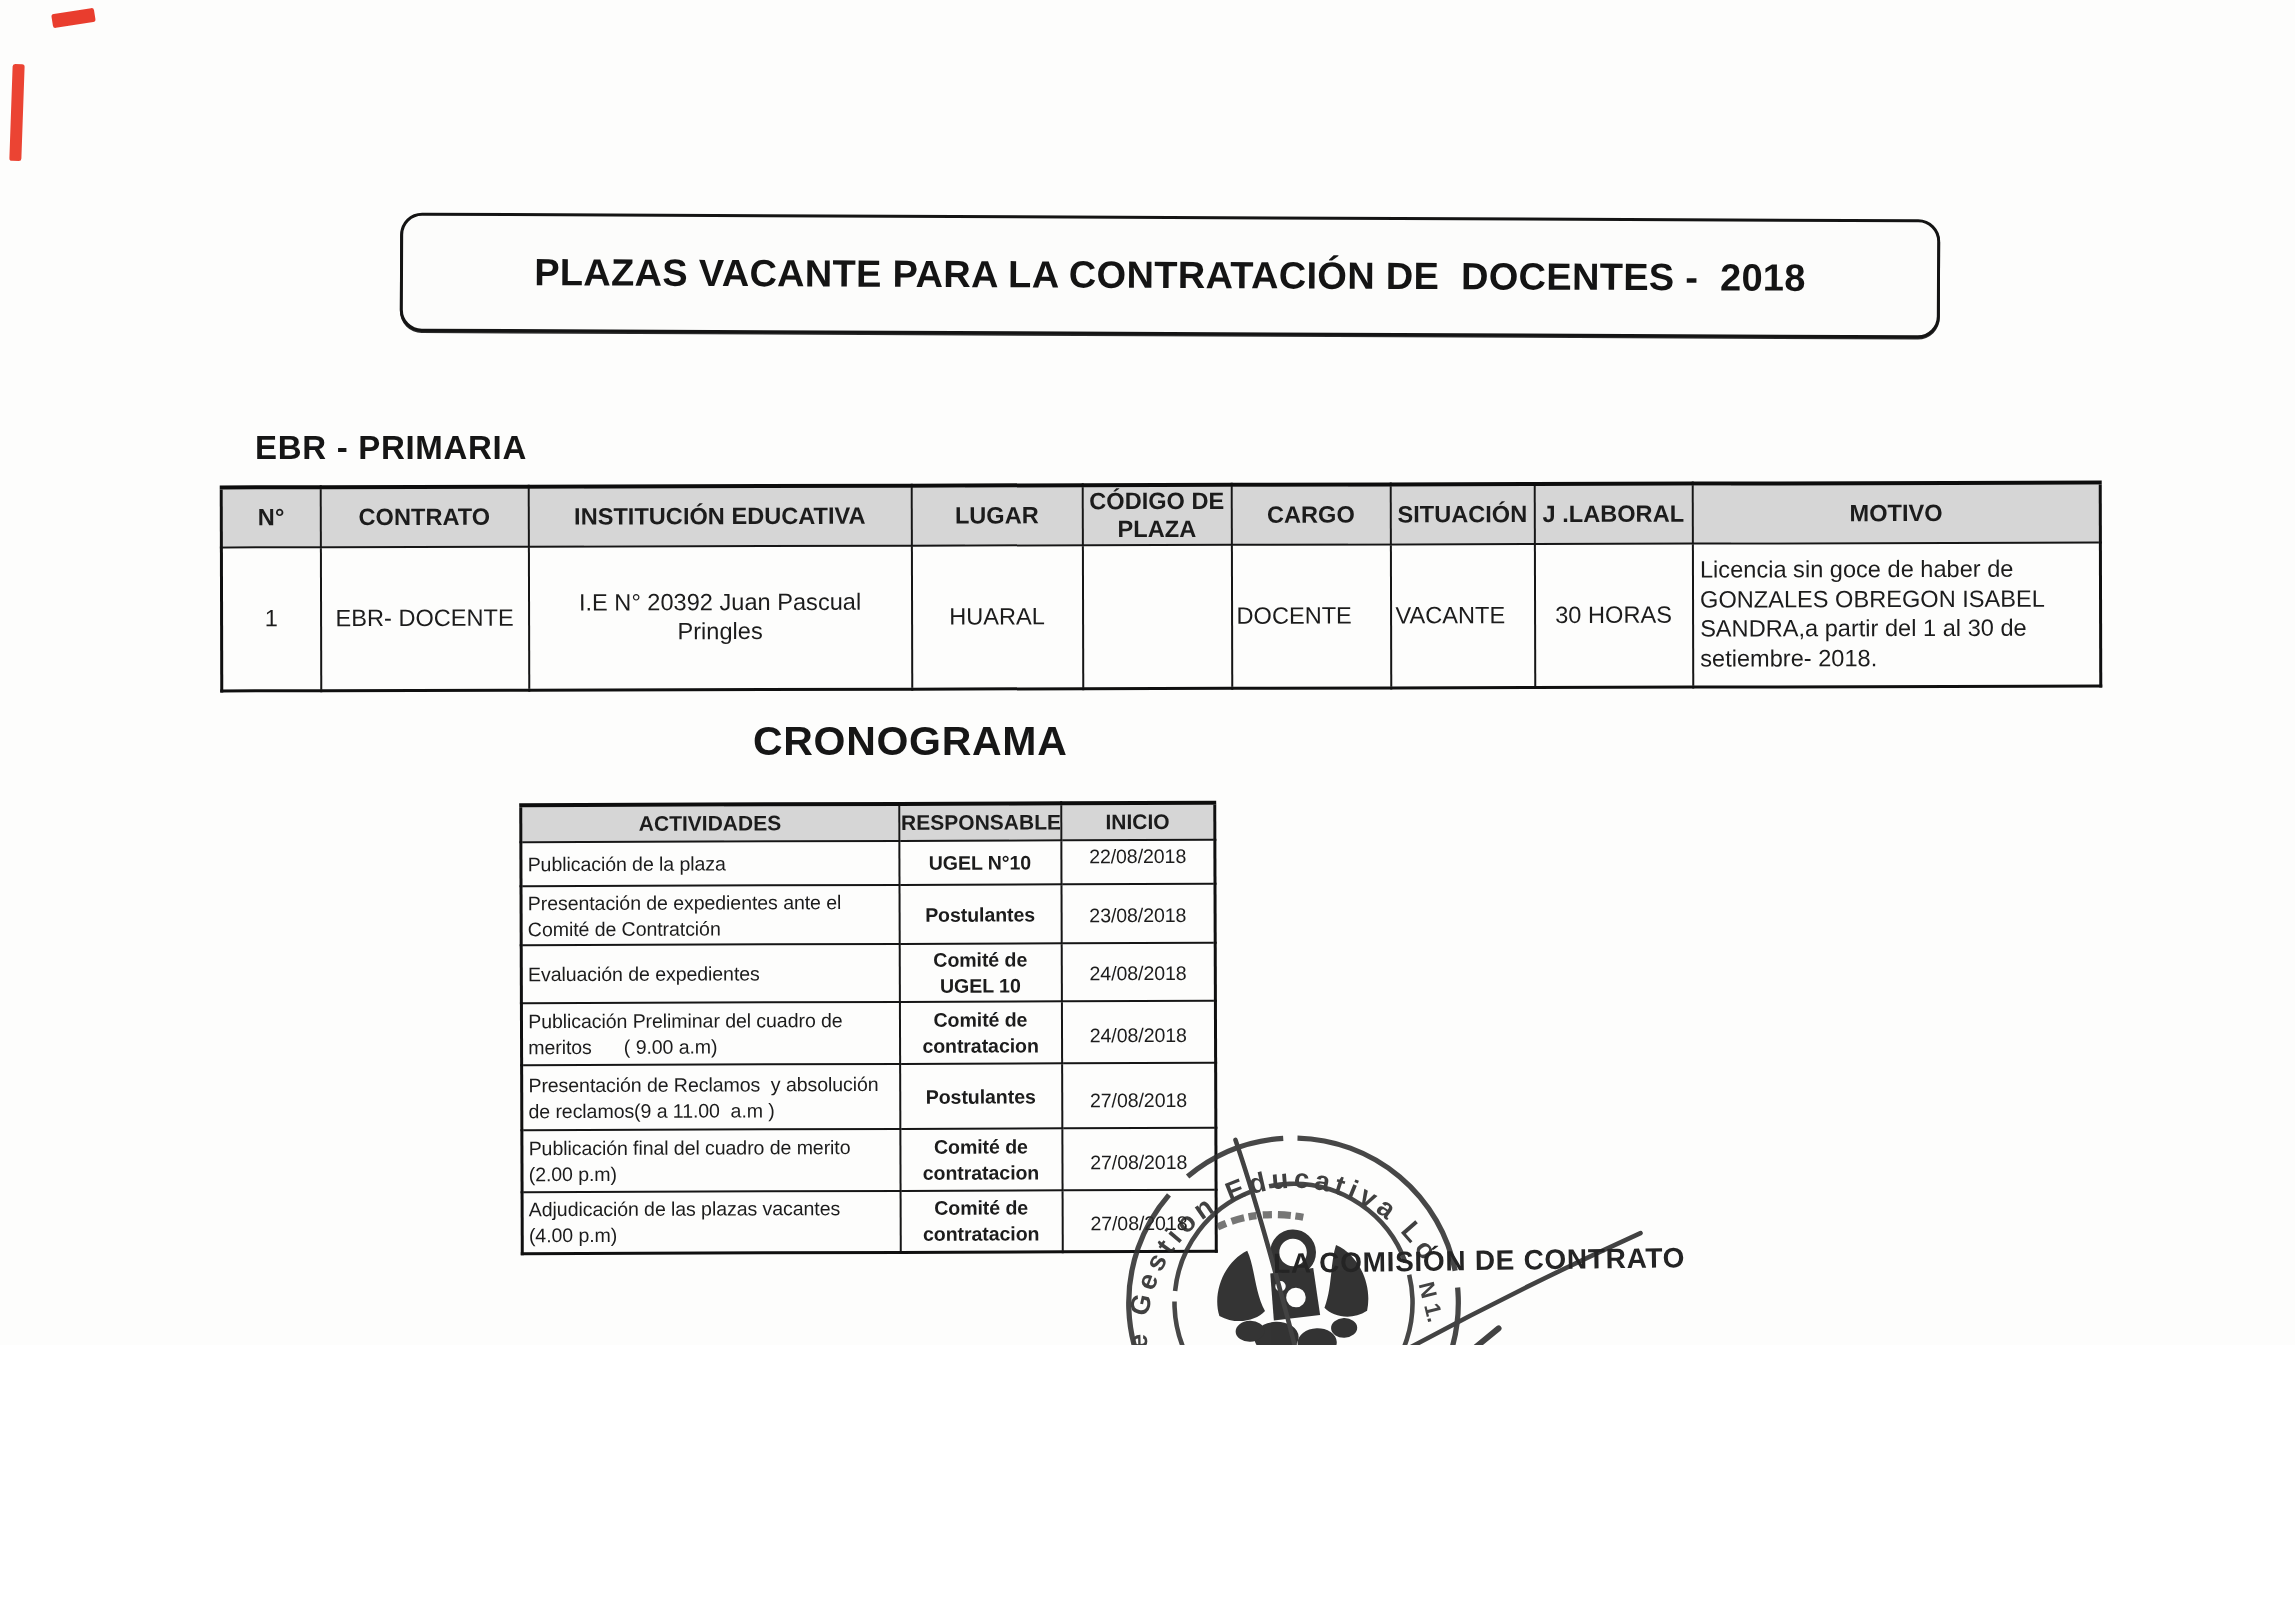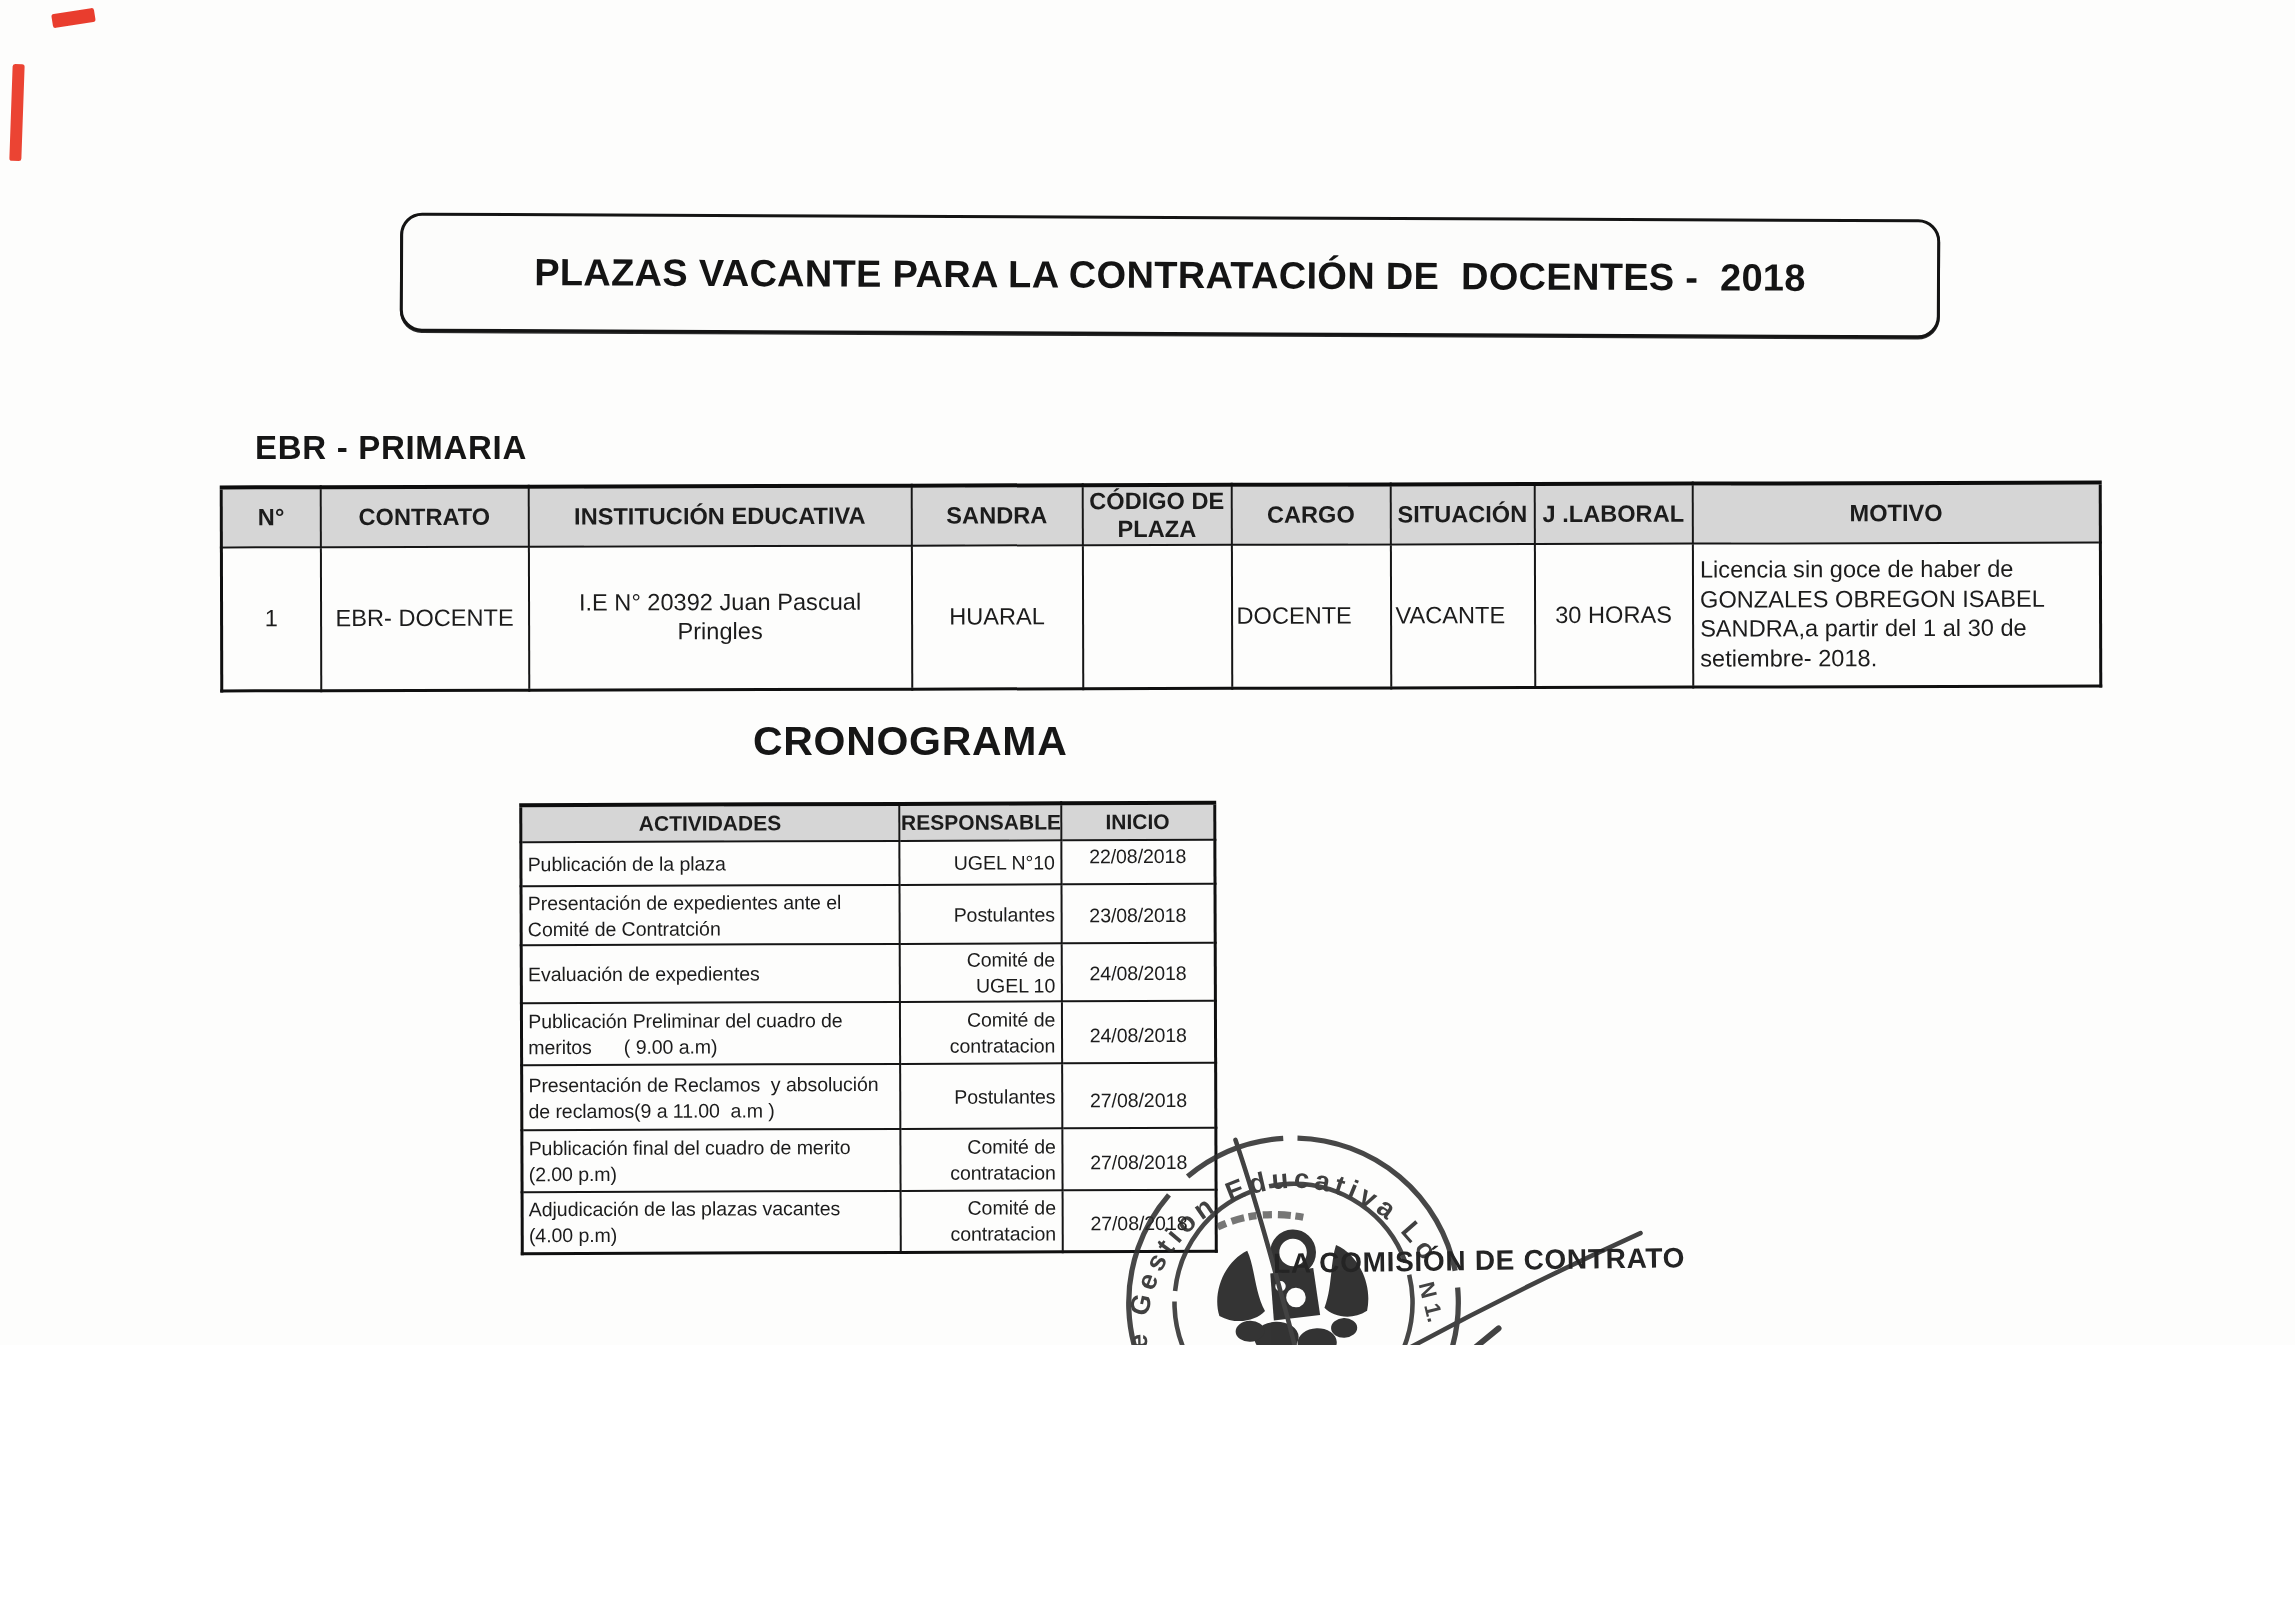--- a/index.html
+++ b/index.html
@@ -75,21 +75,21 @@
   .cron-table tbody tr:nth-child(3){height:58px;}
   .cron-table tbody tr:nth-child(4){height:62px;}
   .cron-table tbody tr:nth-child(5){height:65px;}
   .cron-table tbody tr:nth-child(6){height:62px;}
   .cron-table tbody tr:nth-child(7){height:61px;}
   .cron-table td{
     font-size:19.6px;line-height:1.33;vertical-align:middle;padding:2px 5.2px;
     white-space:pre-wrap;letter-spacing:-0.1px;
   }
   .cron-table td.act{text-align:left;}
-  .cron-table td.resp{text-align:right;}
+  .cron-table td.resp{text-align:center;font-weight:bold;}
   .cron-table td.ini{text-align:center;vertical-align:bottom;padding-bottom:14px;}
 
   
   .stamp{
     position:absolute;left:1086px;top:1122px;width:654px;height:458px;
     transform:rotate(-2deg);
   }
   .stamp svg{width:100%;height:100%;}
   .stamp-label{
     position:absolute;left:1273px;top:1245px;
@@ -121,21 +121,21 @@
         <col style="width:159px">
       <col style="width:144px">
         <col style="width:158px">
         <col style="width:408px">
     </colgroup>
     <thead>
       <tr>
         <th>N°</th>
         <th>CONTRATO</th>
         <th>INSTITUCIÓN EDUCATIVA</th>
-        <th>SANDRA</th>
+        <th>LUGAR</th>
         <th>CÓDIGO DE
 PLAZA</th>
         <th>CARGO</th>
         <th>SITUACIÓN</th>
         <th>J .LABORAL</th>
         <th>MOTIVO</th>
       </tr>
     </thead>
     <tbody>
       <tr>

